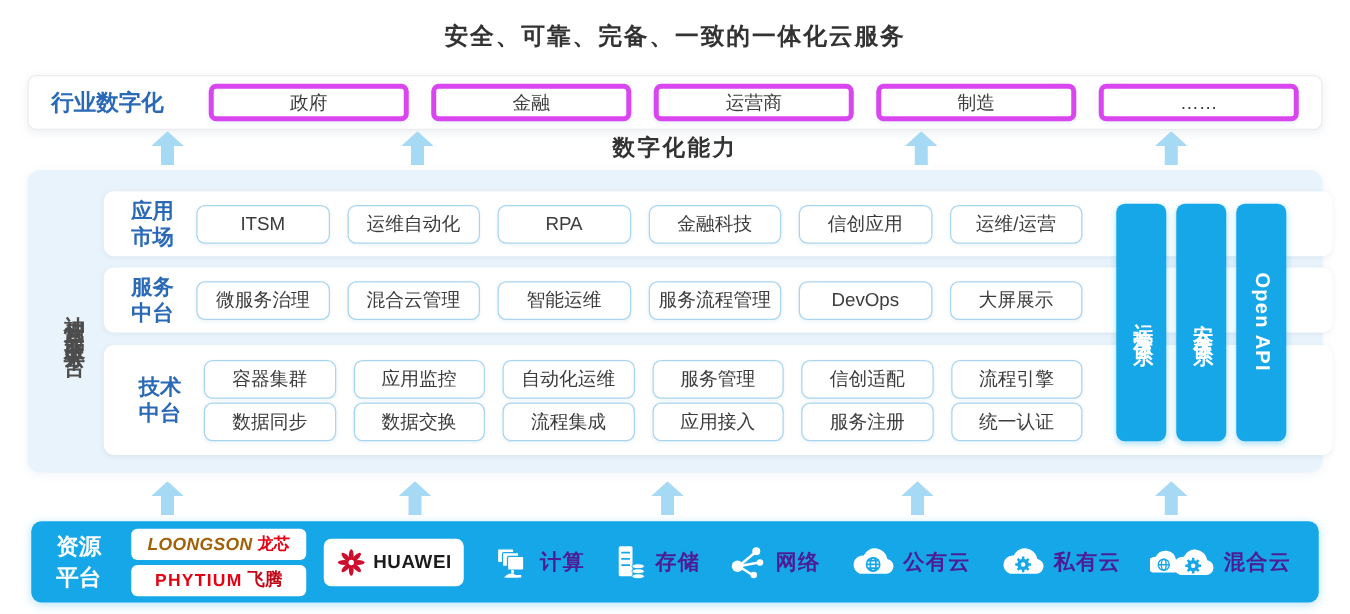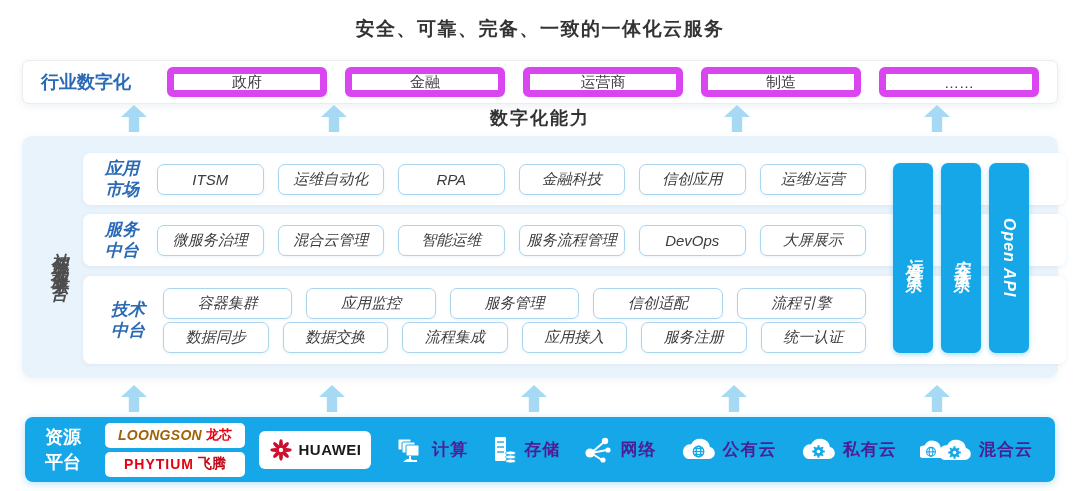--- a/index.html
+++ b/index.html
@@ -10,33 +10,33 @@
   
   .main-title { position:absolute; top:16px; left:0; width:100%; text-align:center;
     font-size:19px; font-weight:bold; color:#333; letter-spacing:1.5px; }
 
   
   .industry-band { position:absolute; left:22px; top:60px; width:1036px; height:44px;
     background:#fff; border:1px solid #ececec; border-radius:7px;
     box-shadow:0 2px 8px rgba(120,150,180,.14);
     display:flex; align-items:center; padding:0 18px; gap:18px; }
   .industry-label { width:108px; flex:none; font-size:18px; font-weight:bold; color:#2a69b6; white-space:nowrap; }
-  .chip { flex:1; height:30px; background:#fff; border:7px solid #d946ef; border-radius:6px;
+  .chip { flex:1; height:30px; background:#fff; border:4px solid #d946ef; border-radius:6px;
     display:flex; align-items:center; justify-content:center; font-size:15px; color:#3c3c3c;
     box-shadow:0 1px 3px rgba(77,145,200,.12); }
 
   
   .arrow { position:absolute; width:26px; height:27px; background:#a6d9f4;
     clip-path:polygon(50% 0,100% 44%,70% 44%,70% 100%,30% 100%,30% 44%,0 44%); }
   .cap-label { position:absolute; top:106px; left:50%; transform:translateX(-50%);
     font-size:18px; font-weight:bold; color:#333; letter-spacing:2px; }
 
   
   .platform { position:absolute; left:22px; top:136px; width:1036px; height:242px;
-    background:#e9f3fb; border-radius:10px; box-shadow:0 2px 8px rgba(120,150,180,.10);font-style:italic; }
+    background:#e9f3fb; border-radius:10px; box-shadow:0 2px 8px rgba(120,150,180,.10); }
   .side-label { position:absolute; left:26px; top:50%; transform:translateY(-50%);
     writing-mode:vertical-rl; text-orientation:upright;
     font-size:17px; font-weight:bold; color:#4d4d4d; letter-spacing:4px; }
   .prow { position:absolute; left:61px; width:983px; background:#fff; border-radius:8px;
     box-shadow:0 1px 4px rgba(120,150,180,.12);
     display:flex; align-items:center; padding:0 200px 0 18px; gap:14px; }
   .prow-1 { top:17px; height:52px; }
   .prow-2 { top:78px; height:52px; }
   .prow-3 { top:140px; height:88px;padding-left:24px; }
   .prow-label { width:42px; flex:none; font-size:17px; font-weight:bold; color:#2a69b6;
@@ -119,20 +119,21 @@
       <div class="pbox">DevOps</div>
       <div class="pbox">大屏展示</div>
     </div>
 
     <div class="prow prow-3">
       <div class="prow-label">技术中台</div>
       <div class="tech-lines">
         <div class="tech-line">
           <div class="pbox">容器集群</div>
           <div class="pbox">应用监控</div>
+          <div class="pbox">自动化运维</div>
           <div class="pbox">服务管理</div>
           <div class="pbox">信创适配</div>
           <div class="pbox">流程引擎</div>
         </div>
         <div class="tech-line">
           <div class="pbox">数据同步</div>
           <div class="pbox">数据交换</div>
           <div class="pbox">流程集成</div>
           <div class="pbox">应用接入</div>
           <div class="pbox">服务注册</div>

